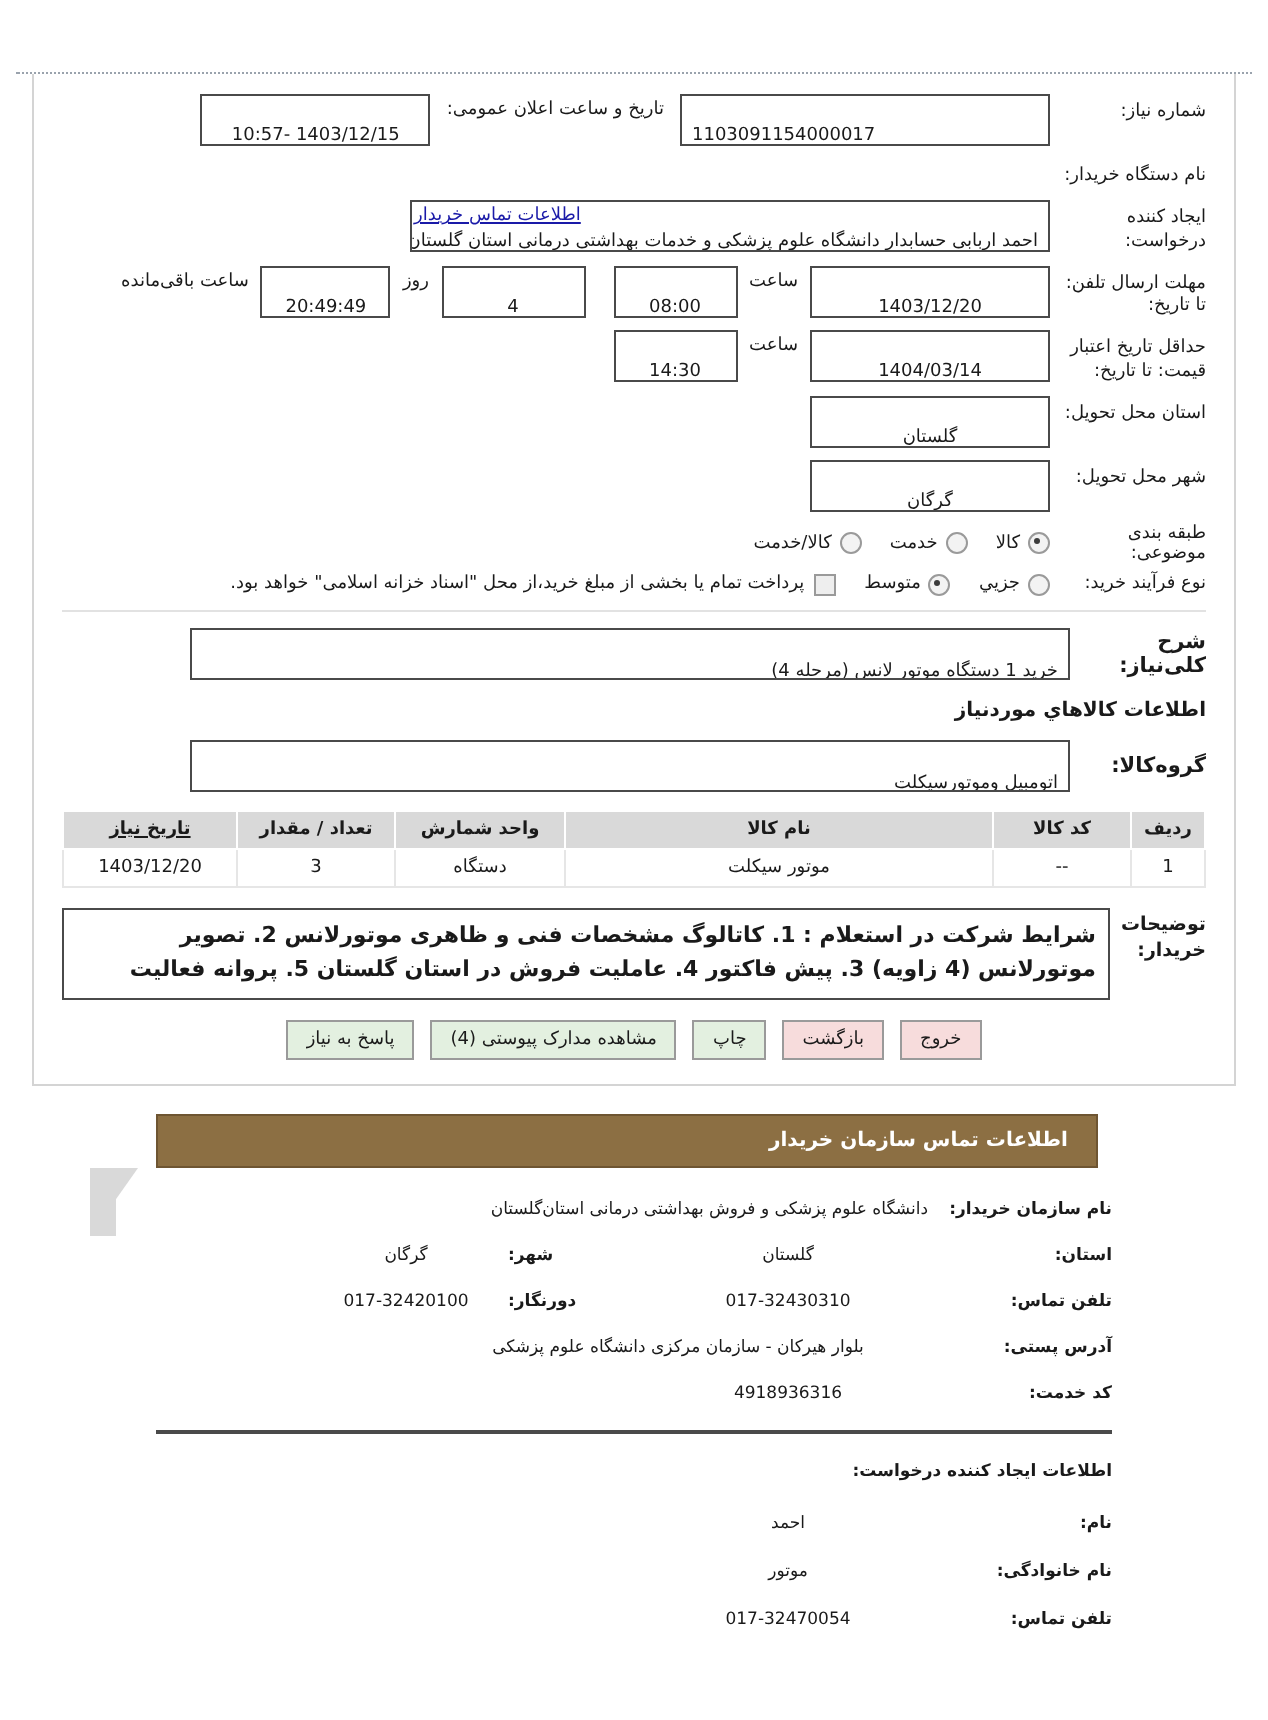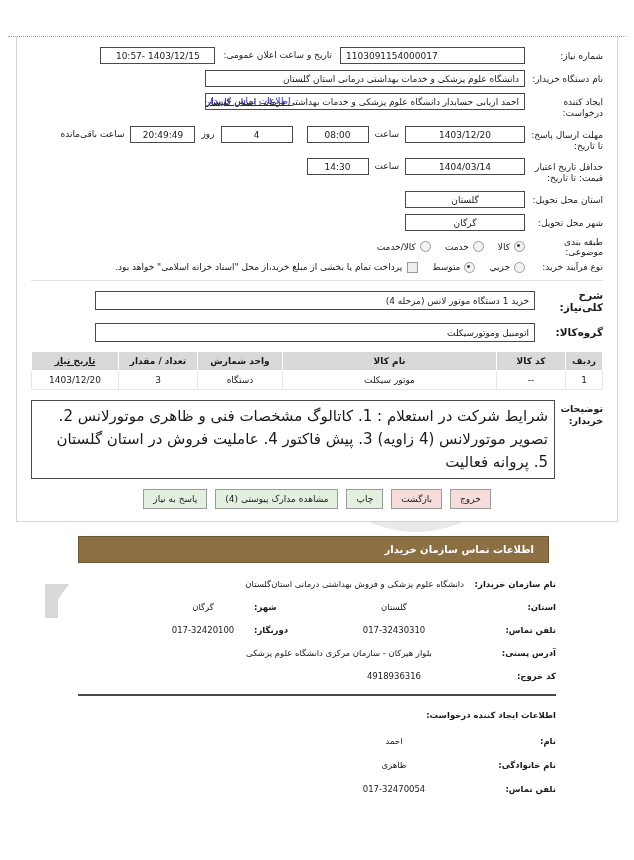--- a/index.html
+++ b/index.html
@@ -109,21 +109,21 @@
     line-height: 1.25;
   }
   .w-lab  { width: 78px; }
 
   .fbox {
     border: 1px solid #4a4a4a;
     background: #fff;
     height: 17px;
     line-height: 17px;
     font-size: 9px;
-    padding: 0 5px;
+    padding: 12px 5px;
     box-sizing: border-box;
     text-align: right;
     overflow: hidden;
     white-space: nowrap;
     position: relative;
   }
   .fbox.num { text-align: left; direction: ltr; }
   .fbox.center { text-align: center; }
 
   .b-need    { width: 185px; }
@@ -267,24 +267,25 @@
     text-align: right;
     line-height: 1.35;
     padding-top: 3px;
   }
   .notes-box {
     flex: 1;
     border: 1px solid #4a4a4a;
     background: #fff;
     min-height: 46px;
     padding: 4px 6px;
-    font-size: 15px;
+    font-size: 11px;
     line-height: 1.55;
     box-sizing: border-box;
     text-align: right;
+    font-weight: bold;
   }
 
   
   .btn-bar {
     display: flex;
     justify-content: center;
     gap: 8px;
     margin: 6px 0 4px 0;
   }
   .btn {
@@ -357,33 +358,32 @@
 
     <div class="frow">
       <div class="flabel w-lab">شماره نیاز:</div>
       <div class="fbox b-need num">1103091154000017</div>
       <div class="mid-lab wide">تاریخ و ساعت اعلان عمومی:</div>
       <div class="fbox b-date center">1403/12/15 -10:57</div>
     </div>
 
     <div class="frow">
       <div class="flabel w-lab">نام دستگاه خریدار:</div>
-      <div class="fbox b-buyer">دانشگاه علوم پزشکی و خدمات بهداشتی درمانی استان  گلستان</div>
     </div>
 
     <div class="frow">
       <div class="flabel w-lab">ایجاد کننده درخواست:</div>
       <div class="creator-wrap">
         <div class="fbox b-creator">احمد اربابی حسابدار دانشگاه علوم پزشکی و خدمات بهداشتی  درمانی استان گلستان</div>
         <a class="link-overlay" href="#">اطلاعات تماس خریدار</a>
       </div>
     </div>
 
     <div class="frow">
-      <div class="flabel w-lab">مهلت ارسال پاسخ: تا تاریخ:</div>
+      <div class="flabel w-lab">مهلت ارسال تلفن: تا تاریخ:</div>
       <div class="fbox b-dt center">1403/12/20</div>
       <div class="mid-lab">ساعت</div>
       <div class="fbox b-time center">08:00</div>
       <div style="width:14px"></div>
       <div class="fbox b-days center">4</div>
       <div class="mid-lab">روز</div>
       <div class="fbox b-rem center">20:49:49</div>
       <div class="mid-lab">ساعت باقی‌مانده</div>
     </div>
 
@@ -436,20 +436,21 @@
       </div>
     </div>
 
     <hr class="sep">
 
     <div class="summary-row">
       <div class="summary-lab">شرح کلی‌نیاز:</div>
       <div class="fbox b-summary">خرید 1 دستگاه موتور لانس (مرحله 4)</div>
     </div>
 
+    <div class="sub-head">اطلاعات کالاهاي موردنیاز</div>
 
     <div class="group-row">
       <div class="group-lab">گروه‌کالا:</div>
       <div class="fbox b-group">اتومبیل  وموتورسیکلت</div>
     </div>
 
     <table class="goods">
       <thead>
         <tr>
           <th class="col-row">ردیف</th>
@@ -510,39 +511,39 @@
       <div class="clab clab-w3">دورنگار:</div>
       <div class="cval cval-w3">017-32420100</div>
     </div>
 
     <div class="crow">
       <div class="clab clab-w2">آدرس پستی:</div>
       <div class="cval cval-addr">بلوار هیرکان - سازمان مرکزی دانشگاه  علوم پزشکی</div>
     </div>
 
     <div class="crow">
-      <div class="clab clab-w2">کد خروج:</div>
+      <div class="clab clab-w2">کد خدمت:</div>
       <div class="cval cval-w2">4918936316</div>
     </div>
 
   </div>
 
   <hr class="big">
 
   <div class="creator-block">
     <div class="creator-title">اطلاعات ایجاد کننده درخواست:</div>
 
     <div class="crow2">
       <div class="clab">نام:</div>
       <div class="cval">احمد</div>
     </div>
 
     <div class="crow2">
       <div class="clab">نام خانوادگی:</div>
-      <div class="cval">ظاهری</div>
+      <div class="cval">موتور</div>
     </div>
 
     <div class="crow2">
       <div class="clab">تلفن تماس:</div>
       <div class="cval">017-32470054</div>
     </div>
   </div>
 
 </div>
 

